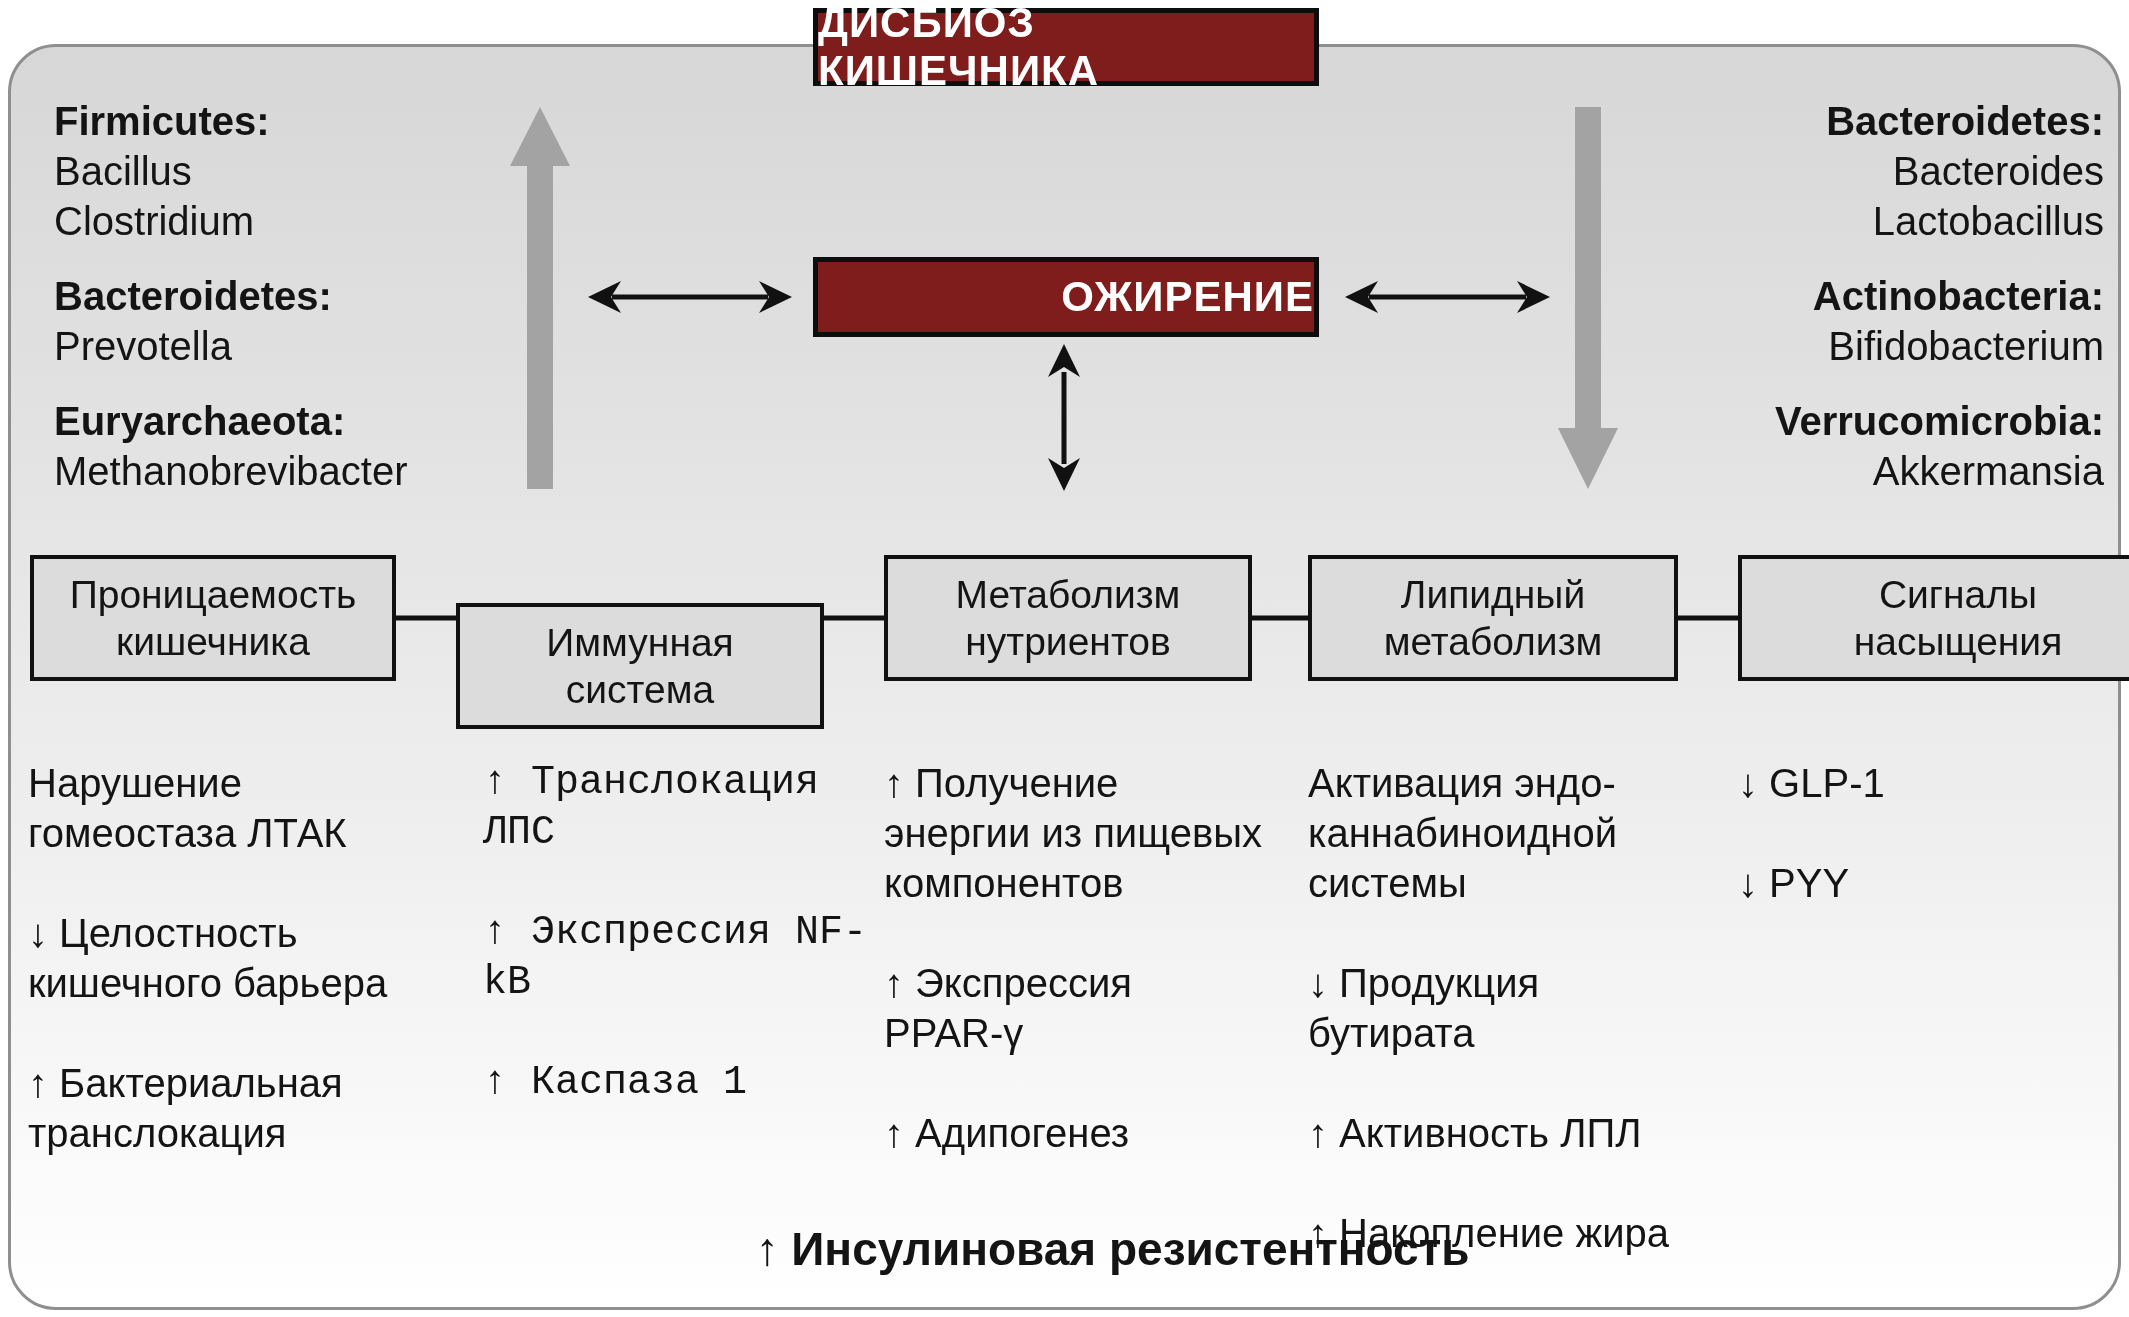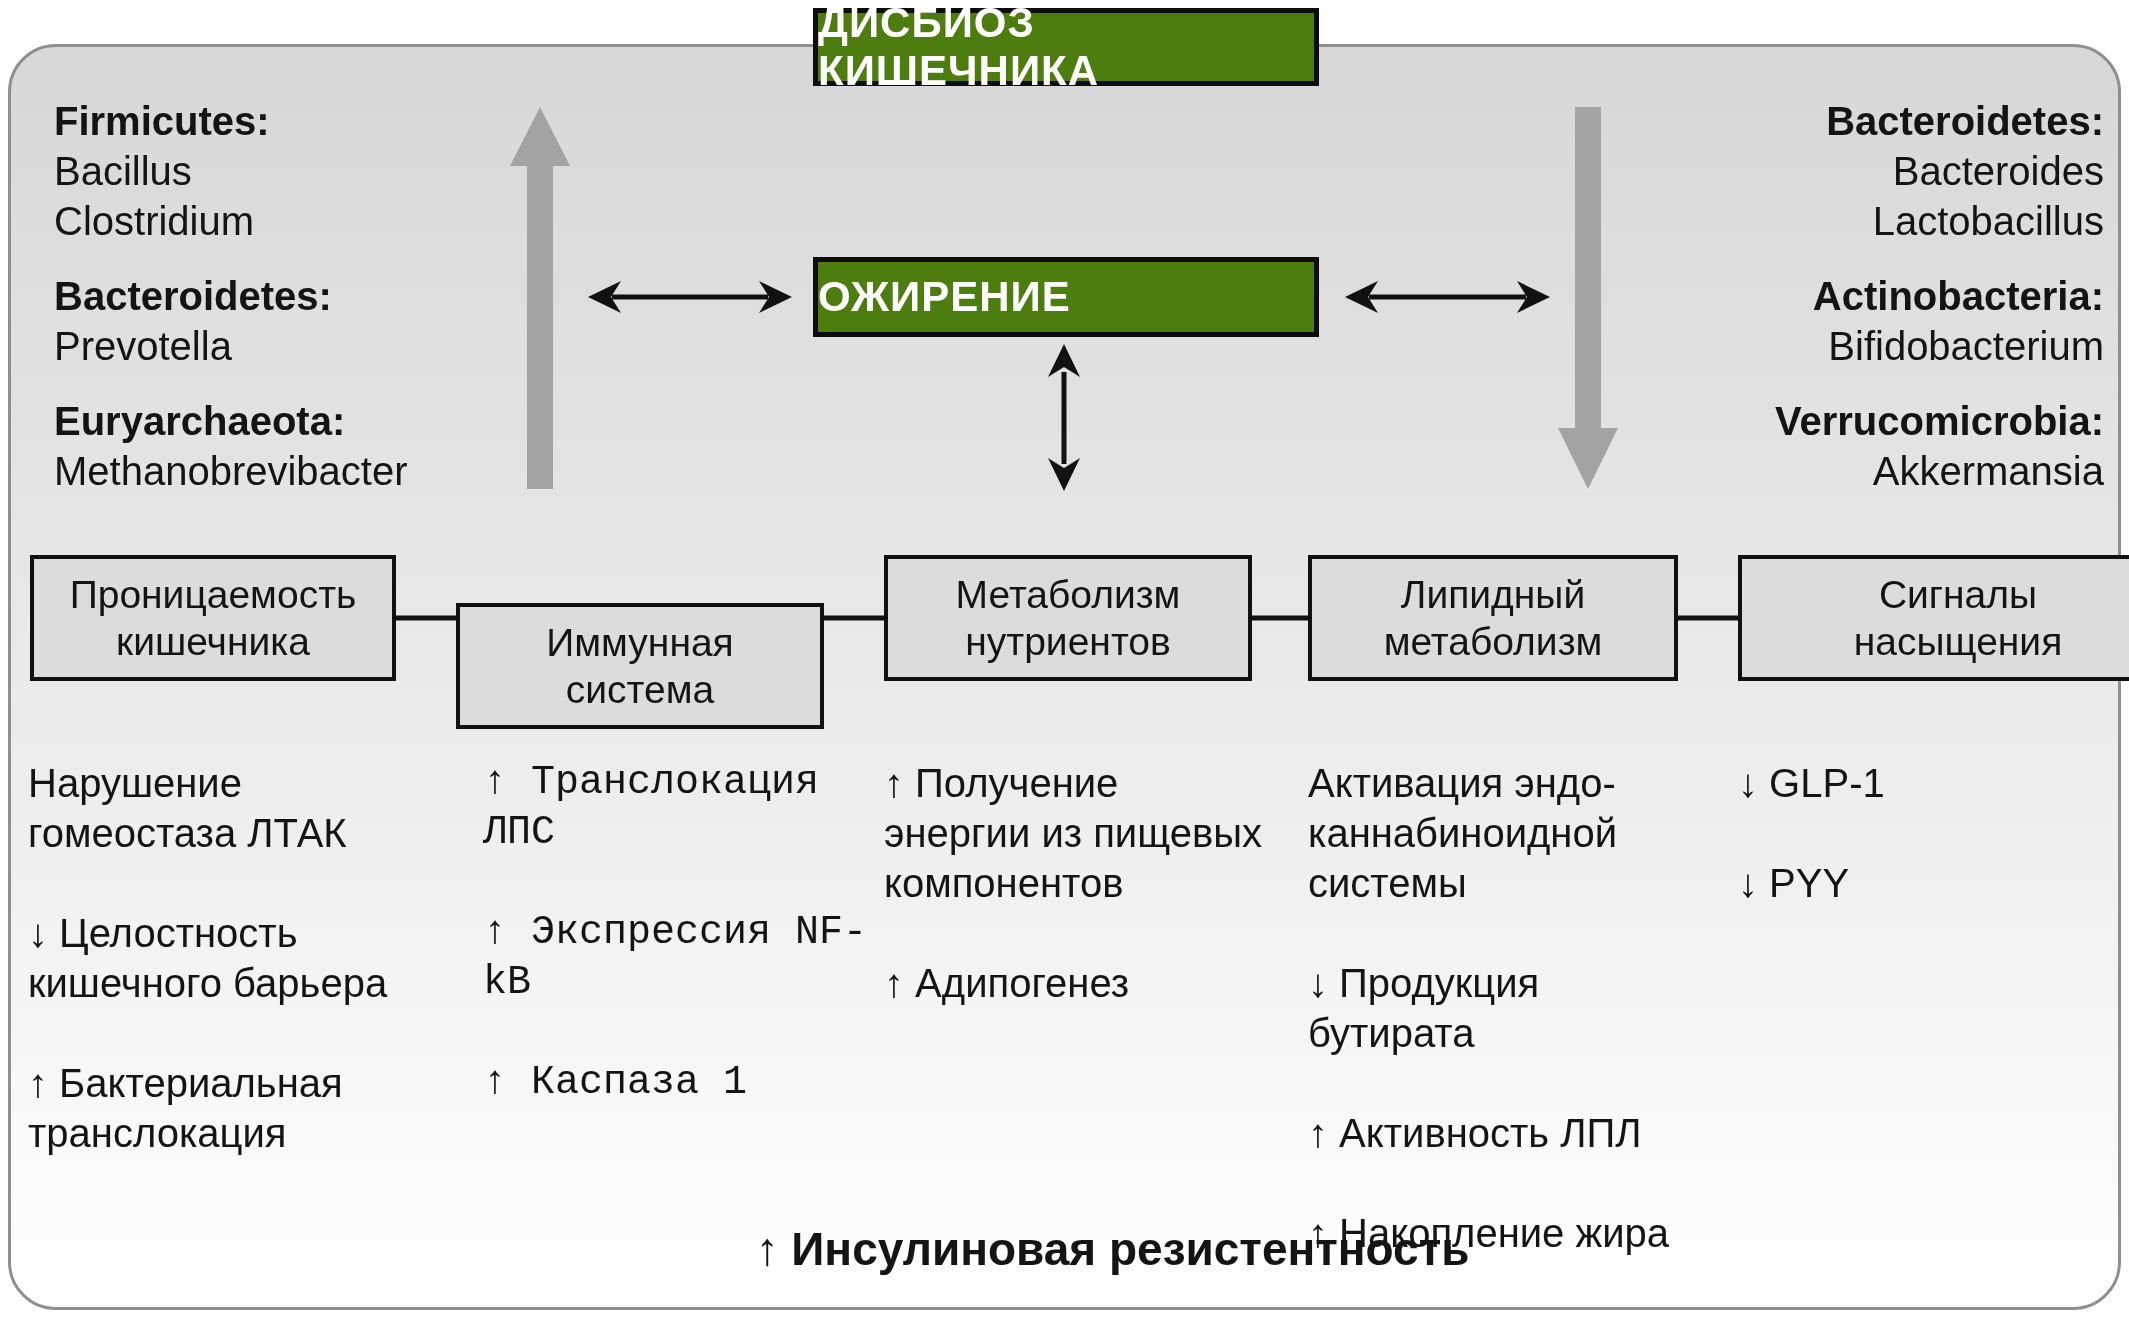--- a/index.html
+++ b/index.html
@@ -18,23 +18,23 @@
   #container {
     position: absolute;
     left: 8px; top: 44px;
     width: 2107px; height: 1260px;
     border: 3px solid #8f8f8f;
     border-radius: 48px;
     background: linear-gradient(180deg, #d7d7d7 0%, #e2e2e2 30%, #f0f0f0 65%, #ffffff 100%);
   }
   .dark-box {
     position: absolute;
-    background: #4d7c0f;
+    background: #7f1d1d;
     border: 5px solid #0d0d0d;
-    display: flex; align-items: center; justify-content: flex-start;
+    display: flex; align-items: center; justify-content: flex-end;
     color: #ffffff;
     font-weight: bold;
     box-sizing: border-box;
     z-index: 5;
   }
   #title-box {
     left: 813px; top: 8px; width: 506px; height: 78px;
     font-size: 42px; letter-spacing: 1px;
   }
   #center-box {
@@ -164,20 +164,22 @@
   <div id="effects-col-1" class="effects-col">
     <div>↑ Транслокация
 ЛПС</div>
     <div>↑ Экспрессия NF-kB</div>
     <div>↑ Каспаза 1</div>
   </div>
   <div id="effects-col-2" class="effects-col">
     <div>↑ Получение
 энергии из пищевых
 компонентов</div>
+    <div>↑ Экспрессия
+PPAR-γ</div>
     <div>↑ Адипогенез</div>
   </div>
   <div id="effects-col-3" class="effects-col">
     <div>Активация эндо-
 каннабиноидной
 системы</div>
     <div>↓ Продукция
 бутирата</div>
     <div>↑ Активность ЛПЛ</div>
     <div>↑ Накопление жира</div>

